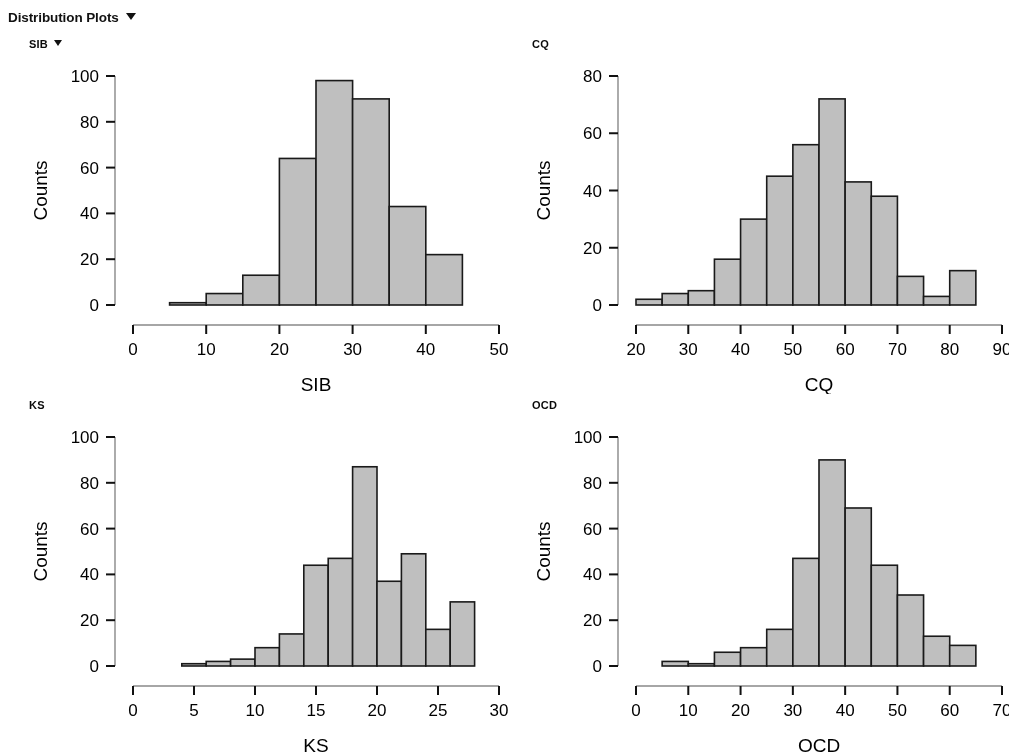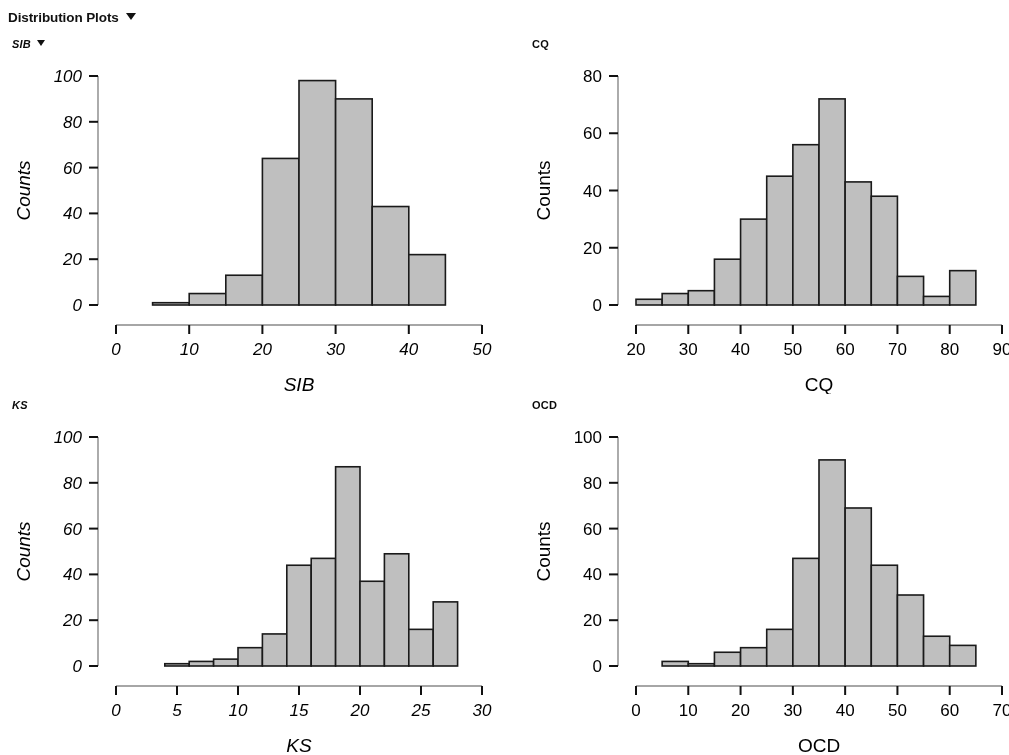--- a/index.html
+++ b/index.html
@@ -58,21 +58,21 @@
     width: 1009px;
     height: 721px;
   }
   .panel {
     position: absolute;
     width: 504px;
     height: 360px;
   }
   .panel.r0 { top: 0px; }
   .panel.r1 { top: 361px; }
-  .panel.c0 { left: 0px; font-style: italic; }
+  .panel.c0 { left: 17px; }
   .panel.c1 { left: 520px; }
 
   .panel-label {
     position: absolute;
     left: 12px;
     top: 4px;
     font-size: 11px;
     font-weight: bold;
     letter-spacing: 0.2px;
     color: #0a0a0a;

